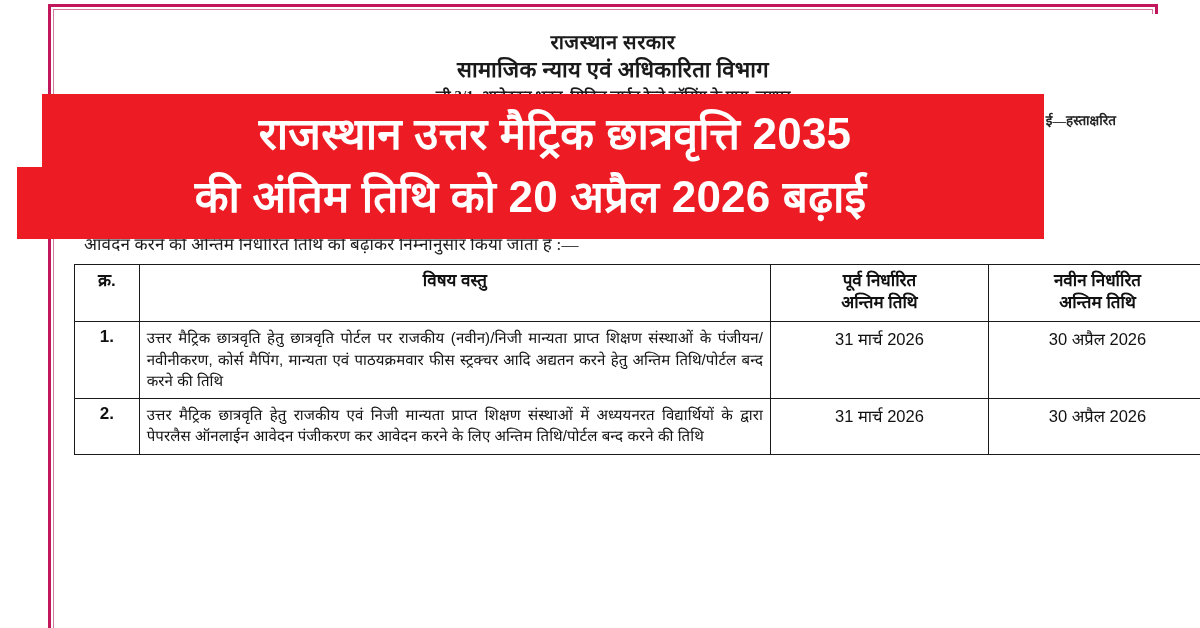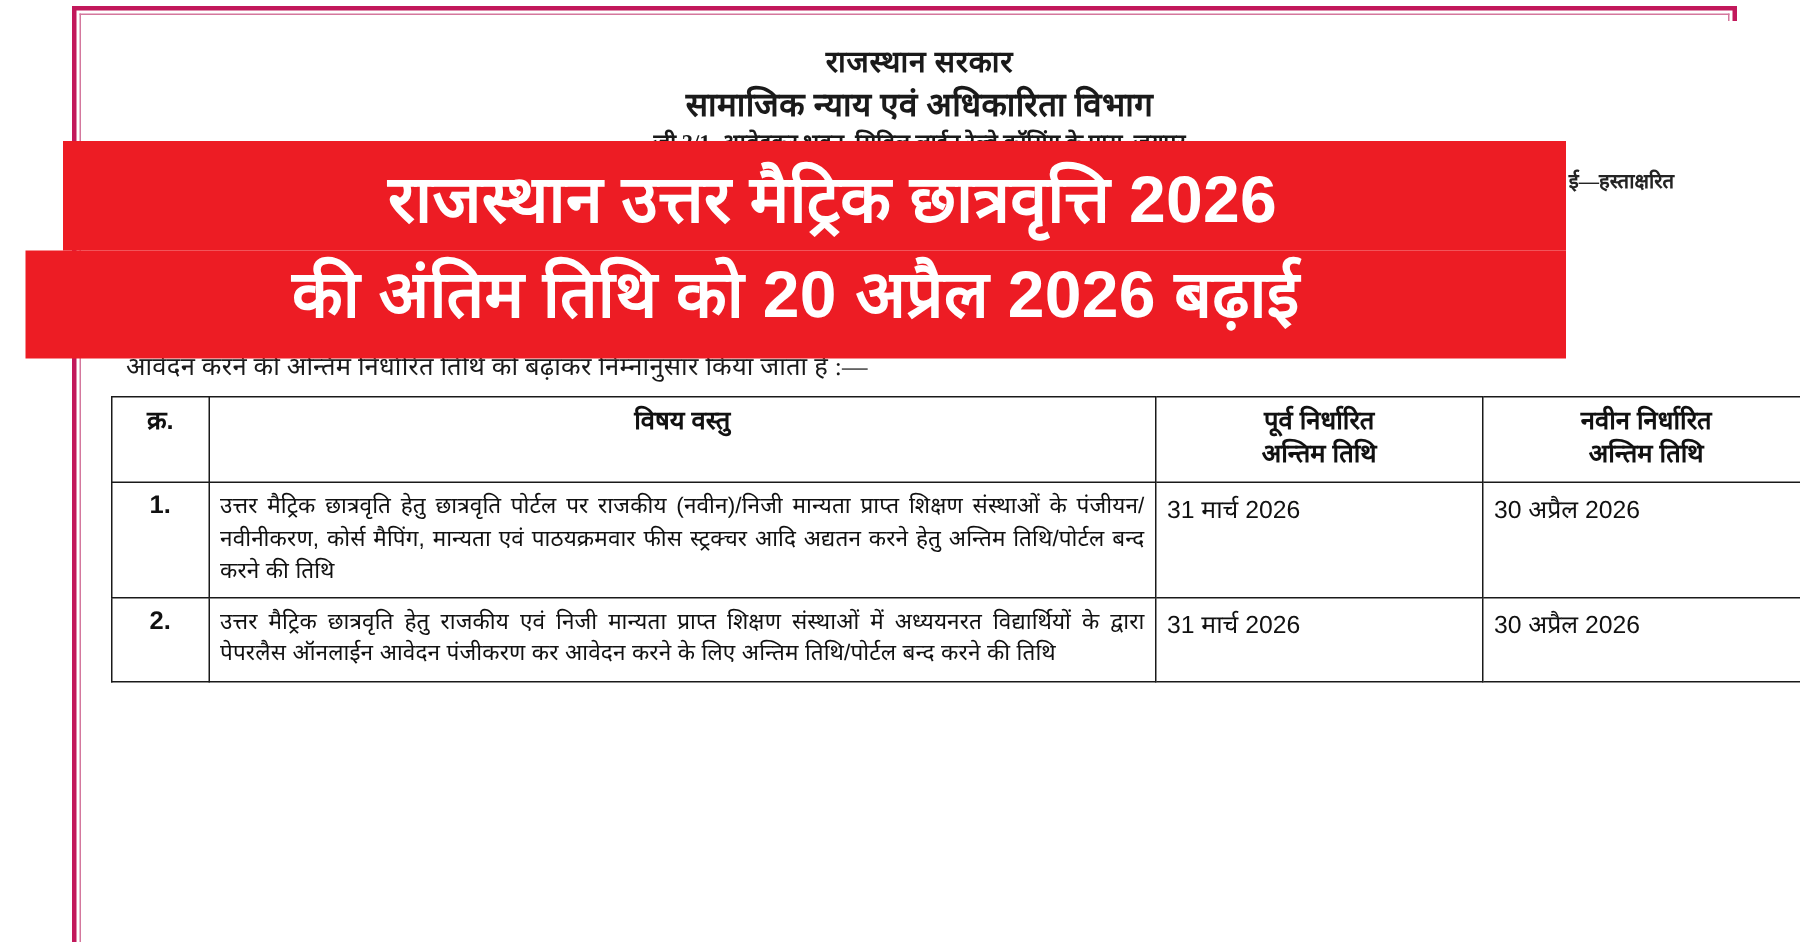--- a/index.html
+++ b/index.html
@@ -177,20 +177,21 @@
   td.subject {
     font-size: 15px;
     line-height: 1.42;
     text-align: justify;
     text-justify: inter-word;
     letter-spacing: 0.1px;
     padding-right: 10px;
   }
   td.date {
     font-size: 16.5px;
+    text-align: center;
     padding-top: 7px;
     white-space: nowrap;
   }
 </style>
 </head>
 <body>
 
 <div id="page">
 
   <div id="frame-outer"></div>
@@ -238,17 +239,17 @@
           <td class="subject">उत्तर मैट्रिक छात्रवृति हेतु राजकीय एवं निजी मान्यता प्राप्त शिक्षण संस्थाओं में अध्ययनरत विद्यार्थियों के द्वारा पेपरलैस ऑनलाईन आवेदन पंजीकरण कर आवेदन करने के लिए अन्तिम तिथि/पोर्टल बन्द करने की तिथि</td>
           <td class="date">31 मार्च 2026</td>
           <td class="date">30 अप्रैल 2026</td>
         </tr>
       </tbody>
     </table>
 
   </div>
 
   <div id="banner">
-    <span class="banner-line banner-line-1">राजस्थान उत्तर मैट्रिक छात्रवृत्ति 2026</span>
+    <span class="banner-line banner-line-1">राजस्थान उत्तर मैट्रिक छात्रवृत्ति 2035</span>
     <span class="banner-line banner-line-2">की अंतिम तिथि को 20 अप्रैल 2026 बढ़ाई</span>
   </div>
 
 </div>
 
 </body></html>

